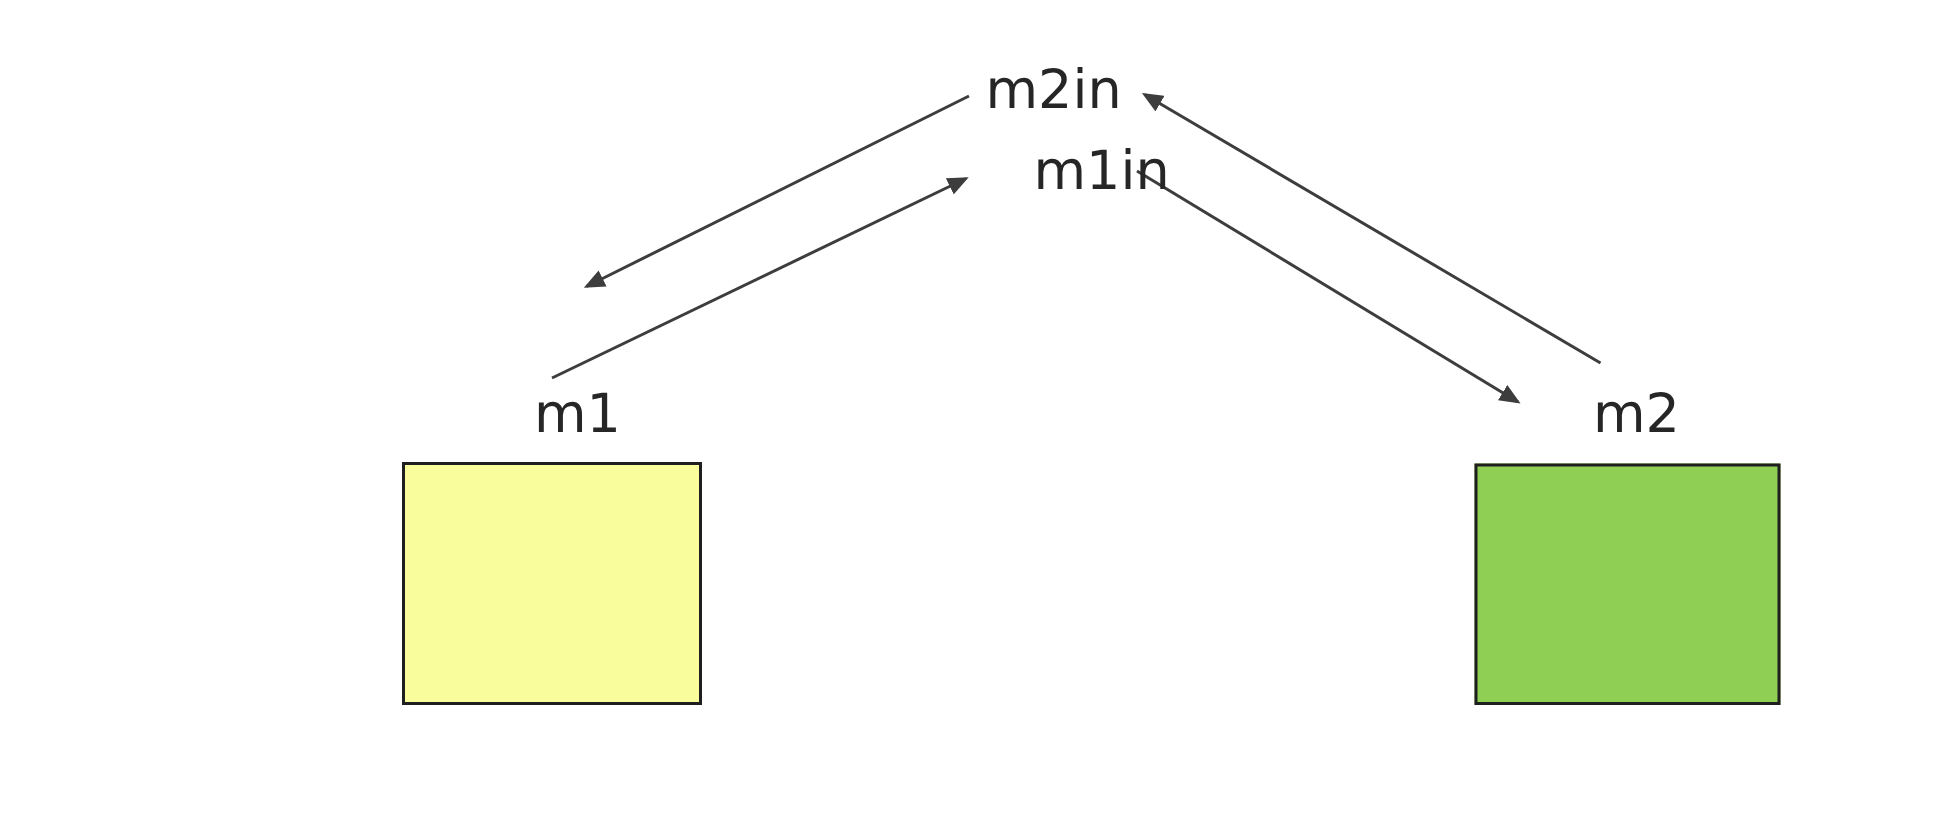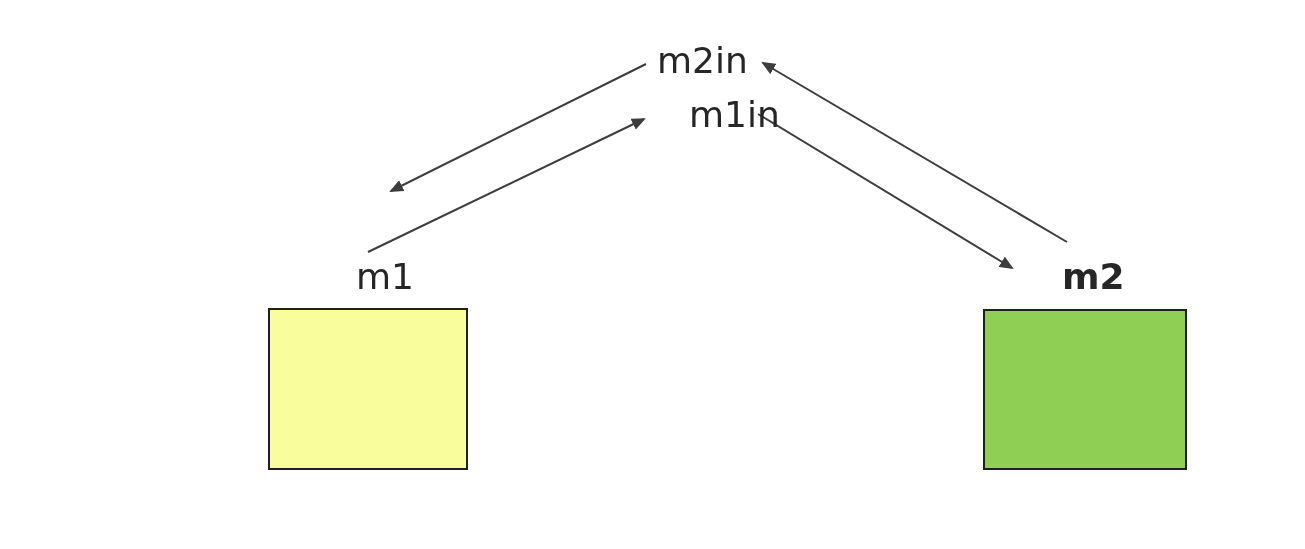--- a/index.html
+++ b/index.html
@@ -25,21 +25,21 @@
   .diagram-label {
     position: absolute;
     color: #262626;
     font-size: 36px;
     line-height: 32px;
     white-space: nowrap;
   }
   .label-m2in { left: 657px; top: 45px; }
   .label-m1in { left: 689px; top: 99px; }
   .label-m1   { left: 329px; top: 261px; margin-left: 27px; }
-  .label-m2   { left: 1062px; top: 261px; font-weight: bold; }
+  .label-m2   { left: 1062px; top: 261px; }
   .node {
     position: absolute;
     border: 2px solid #1f1f1f;
     box-sizing: border-box;
   }
   .node-m1 { left: 268px; top: 308px; width: 200px; height: 162px; }
   .node-m2 { left: 983px; top: 309px; width: 204px; height: 161px; }
   svg line { stroke-width: 2px; }
 </style>
 </head>

